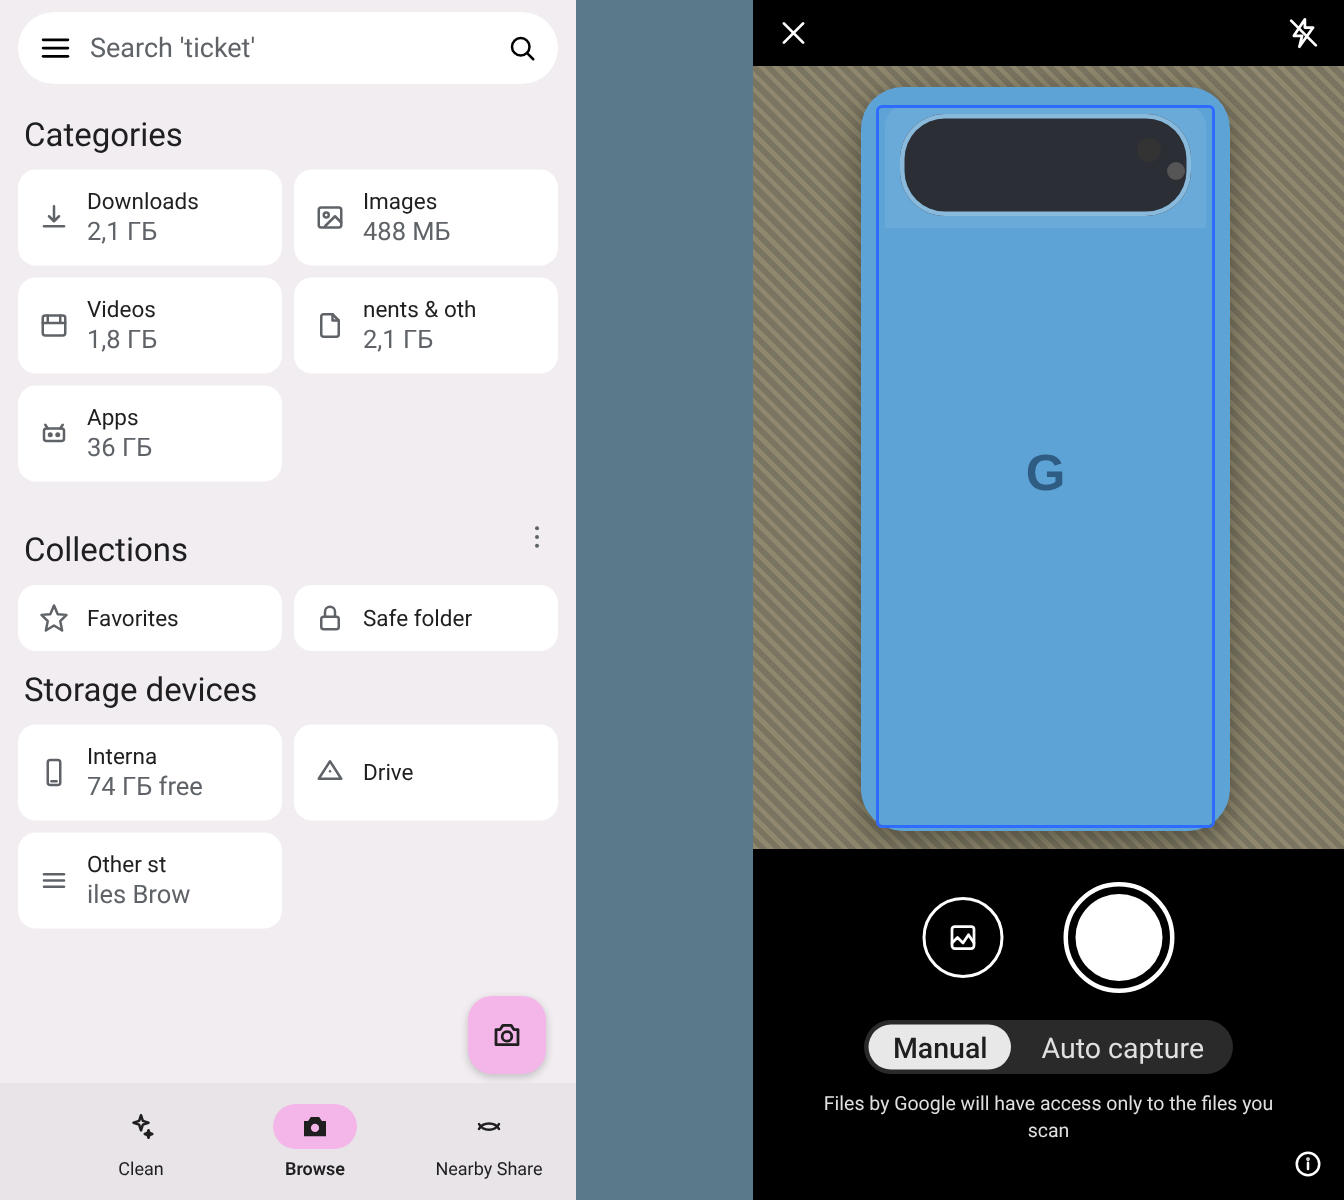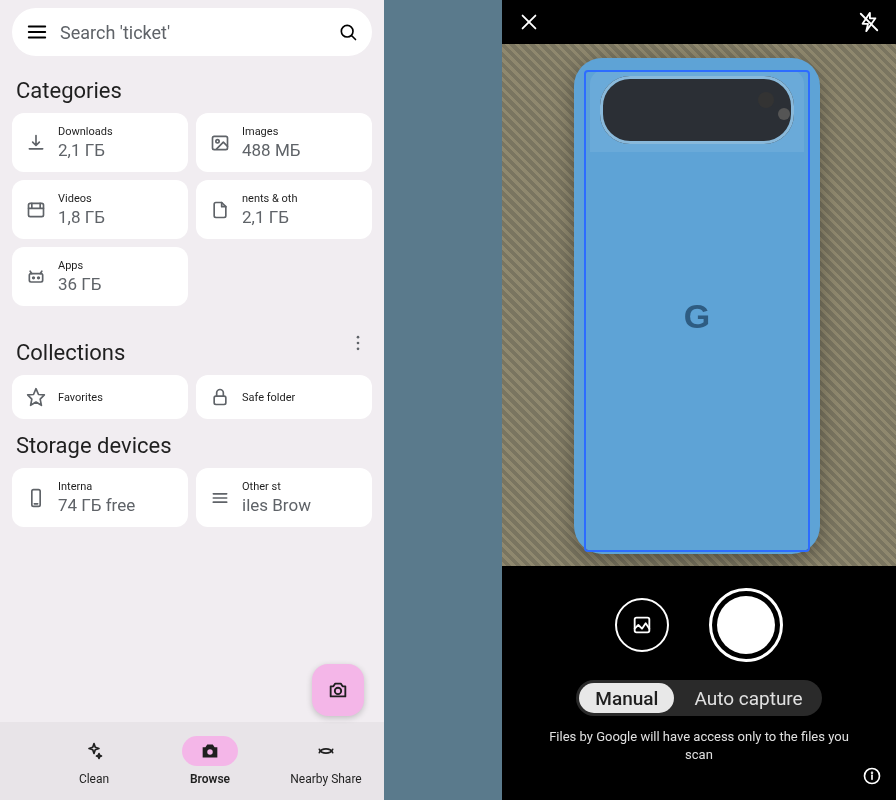--- a/index.html
+++ b/index.html
@@ -11,21 +11,21 @@
 
 .searchbar { margin: 8px 12px; background: #fff; border-radius: 28px; height: 48px; display: flex; align-items: center; padding: 0 14px; gap: 12px; }
 .searchbar .placeholder { flex: 1; color: #5f6368; font-size: 18px; }
 .section-title { font-size: 22px; color: #1f1f1f; padding: 14px 16px 10px; font-weight: 400; }
 .section-head { display: flex; align-items: center; justify-content: space-between; padding: 14px 16px 10px; }
 .section-head .section-title { padding: 0; margin-top: 20px; }
 .grid2 { display: grid; grid-template-columns: 1fr 1fr; gap: 8px; padding: 0 12px; }
 .card { background: #fff; border-radius: 12px; padding: 12px 14px; display: flex; align-items: center; gap: 12px; cursor: pointer; overflow: hidden; }
 .card-icon { width: 20px; height: 20px; flex: 0 0 20px; display: flex; align-items: center; justify-content: center; color: #5f6368; }
 .card-text { display: flex; flex-direction: column; gap: 2px; overflow: hidden; }
-.card-text .lbl { font-size: 11px; color: #1f1f1f; white-space: nowrap; }
+.card-text .lbl { font-size: 15px; color: #1f1f1f; white-space: nowrap; }
 .card-text .sub { font-size: 17px; color: #5f6368; white-space: nowrap; }
 .fab { position: absolute; right: 20px; bottom: 84px; width: 52px; height: 52px; border-radius: 16px; background: #f4b6e8; display: flex; align-items: center; justify-content: center; box-shadow: 0 2px 6px rgba(0,0,0,.2); }
 .panel-left { position: relative; }
 .bottomnav { margin-top: auto; height: 78px; background: #e8e4e8; display: flex; padding-left: 36px; }
 .nav-item { flex: 1; display: flex; flex-direction: column; align-items: center; justify-content: center; gap: 6px; cursor: pointer; }
 .nav-item .pill { width: 56px; height: 30px; border-radius: 16px; display: flex; align-items: center; justify-content: center; }
 .nav-item.active .pill { background: #f4b6e8; }
 .nav-item .nav-lbl { font-size: 12px; color: #1f1f1f; }
 .nav-item.active .nav-lbl { font-weight: 600; }
 
@@ -185,20 +185,31 @@
           </svg>
         </span>
       <div class="card-text">
           <span class="lbl">Interna</span>
           <span class="sub">74 ГБ free</span>
         </div>
     </div>
     <div class="card">
       <span class="card-icon">
           <svg class="ic" width="20" height="20" viewBox="0 0 24 24">
+            <polygon points="12 3 21 17 3 17"></polygon>
+            <line x1="12" y1="11" x2="12" y2="11"></line>
+          </svg>
+        </span>
+      <div class="card-text">
+          <span class="lbl">Drive</span>
+        </div>
+    </div>
+    <div class="card">
+      <span class="card-icon">
+          <svg class="ic" width="20" height="20" viewBox="0 0 24 24">
             <line x1="4" y1="7" x2="20" y2="7"></line>
             <line x1="4" y1="12" x2="20" y2="12"></line>
             <line x1="4" y1="17" x2="20" y2="17"></line>
           </svg>
         </span>
       <div class="card-text">
           <span class="lbl">Other st</span>
           <span class="sub">iles    Brow</span>
         </div>
     </div>

